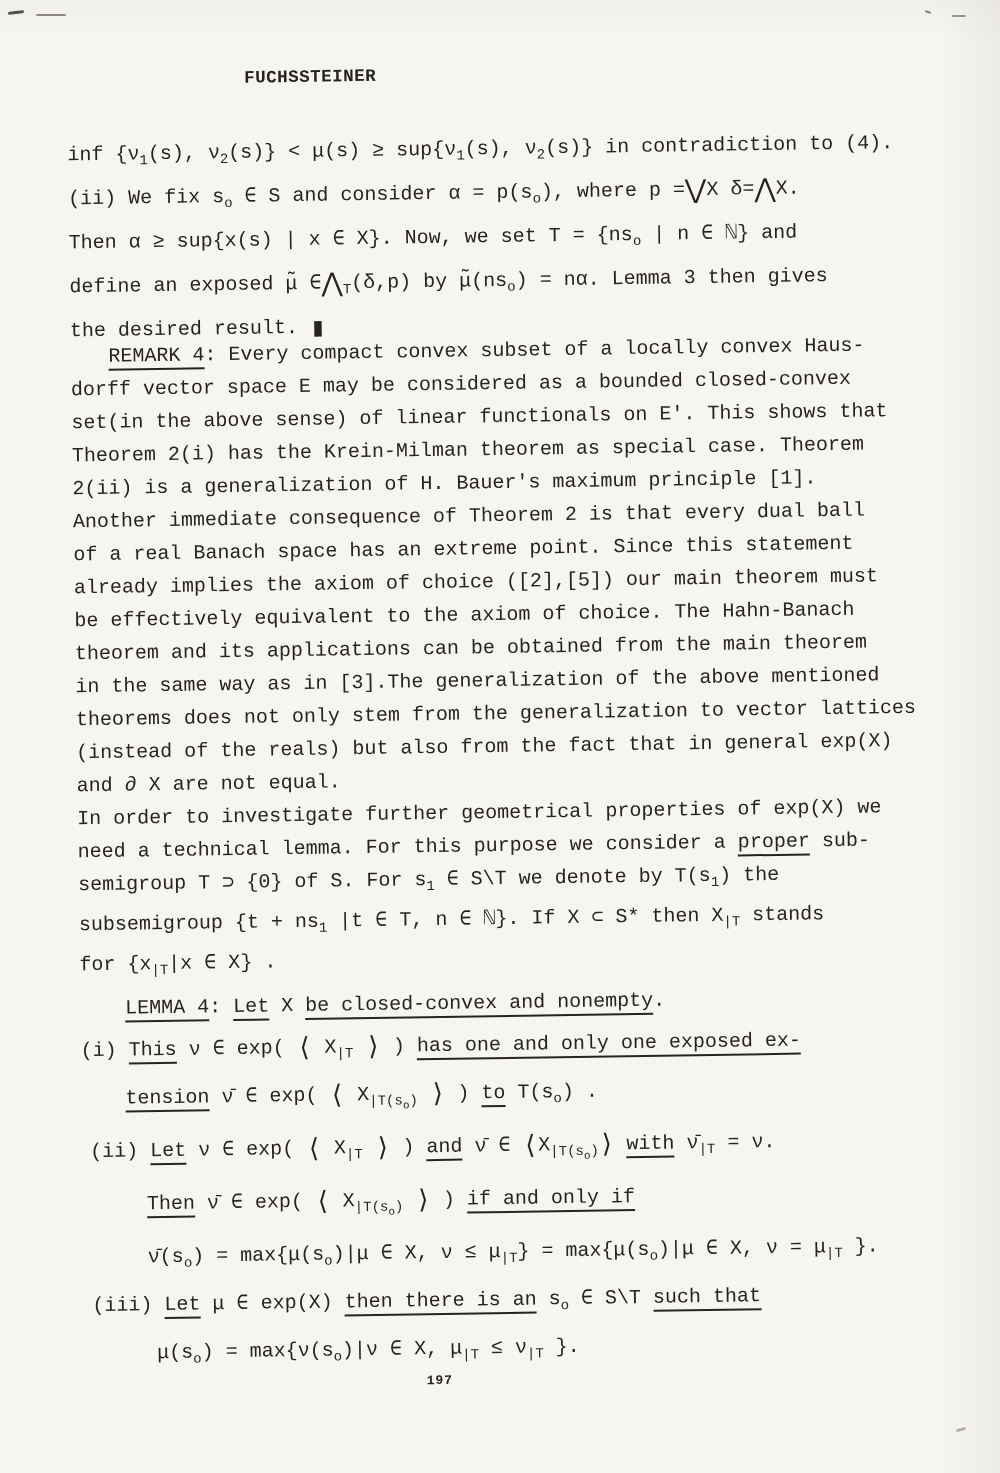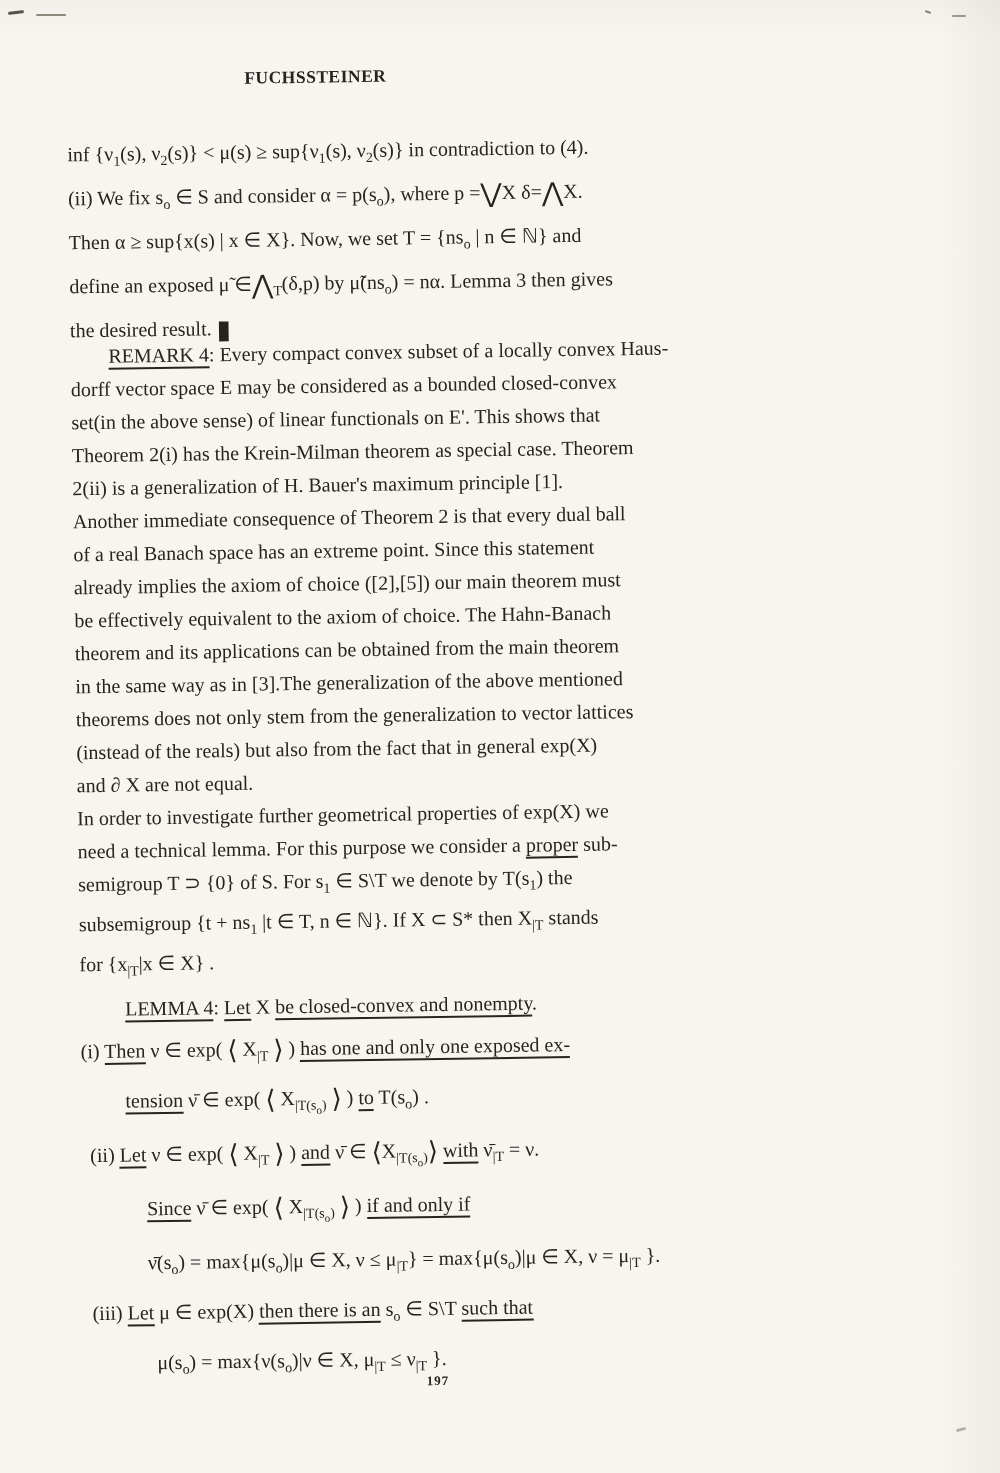--- a/index.html
+++ b/index.html
@@ -2,21 +2,21 @@
 <html><head>
 <meta charset="utf-8">
 <style>
   html,body{margin:0;padding:0;background:#9a9a96;}
   .page{
     position:relative;width:1000px;height:1473px;overflow:hidden;
     background:
       linear-gradient(to left, rgba(60,55,45,0.05), rgba(60,55,45,0) 60px),
       linear-gradient(to bottom, rgba(60,55,45,0.03), rgba(60,55,45,0) 40px),
       #f7f5f0;
-    font-family:Liberation Serif, serif;
+    font-family:Liberation Mono, monospace;
     color:var(--ink,#272420);
   }
   .rot{position:absolute;inset:0;transform:rotate(-0.85deg);transform-origin:50% 45%;}
   .header{position:absolute;left:253px;top:64px;font-size:17.5px;letter-spacing:.5px;font-weight:bold;}
   .pagenum{position:absolute;left:416px;top:1372px;font-size:13px;font-weight:bold;letter-spacing:1px;}
   .block{position:absolute;left:75px;right:20px;font-size:20px;}
   .line{white-space:nowrap;}
   .u{border-bottom:2px solid currentColor;padding-bottom:1px;}
   .sub1{font-size:14px;vertical-align:-5px;}
   .sub2{font-size:11px;vertical-align:-9px;}
@@ -64,24 +64,24 @@
           <div class="line"><span>(instead of the reals) but also from the fact that in general exp(X)</span></div>
           <div class="line"><span>and ∂ X  are not equal.</span></div>
           <div class="line"><span>In order to investigate further geometrical properties of exp(X) we</span></div>
           <div class="line"><span>need a technical lemma. For this purpose we consider a </span><span class="u">proper</span><span> sub-</span></div>
           <div class="line"><span>semigroup  T ⊃ {0}  of  S.  For  s</span><span class="sub1">1</span><span> ∈ S\T  we denote by  T(s</span><span class="sub1">1</span><span>)  the</span></div>
           <div class="line"><span>subsemigroup  {t + ns</span><span class="sub1">1</span><span> |t ∈ T, n ∈ ℕ}.  If  X ⊂ S*  then  X</span><span class="sub1">|T</span><span>  stands</span></div>
           <div class="line"><span>for  {x</span><span class="sub1">|T</span><span>|x ∈ X} .</span></div>
         </div>
         <div class="block" style="top: 982px; line-height: 42px;">
           <div class="line" style="padding-left: 45px;"><span class="u">LEMMA 4</span><span>:  </span><span class="u">Let</span><span>  X  </span><span class="u">be closed-convex and nonempty</span><span>.</span></div>
-          <div class="line"><span>(i) </span><span class="u">Then</span><span>  ν ∈ exp( </span><span class="big">⟨</span><span> X</span><span class="sub1">|T</span><span> </span><span class="big">⟩</span><span> )  </span><span class="u">has one and only one exposed ex-</span></div>
+          <div class="line"><span>(i) </span><span class="u">This</span><span>  ν ∈ exp( </span><span class="big">⟨</span><span> X</span><span class="sub1">|T</span><span> </span><span class="big">⟩</span><span> )  </span><span class="u">has one and only one exposed ex-</span></div>
           <div class="line" style="padding-left: 44px;"><span class="u">tension</span><span>  ν̄ ∈ exp( </span><span class="big">⟨</span><span> X</span><span class="sub1">|T(s</span><span class="sub2">o</span><span class="sub1">)</span><span> </span><span class="big">⟩</span><span> )  </span><span class="u">to</span><span>  T(s</span><span class="sub1">o</span><span>) .</span></div>
           <div class="line" style="padding-left: 8px;"><span>(ii) </span><span class="u">Let</span><span>  ν  ∈ exp( </span><span class="big">⟨</span><span> X</span><span class="sub1">|T</span><span> </span><span class="big">⟩</span><span> )  </span><span class="u">and</span><span>  ν̄ ∈  </span><span class="big">⟨</span><span>X</span><span class="sub1">|T(s</span><span class="sub2">o</span><span class="sub1">)</span><span class="big">⟩</span><span>  </span><span class="u">with</span><span> ν̄</span><span class="sub1">|T</span><span> = ν.</span></div>
-          <div class="line" style="padding-left: 64px;"><span class="u">Since</span><span>  ν̄ ∈ exp( </span><span class="big">⟨</span><span> X</span><span class="sub1">|T(s</span><span class="sub2">o</span><span class="sub1">)</span><span> </span><span class="big">⟩</span><span> )  </span><span class="u">if and only if</span></div>
+          <div class="line" style="padding-left: 64px;"><span class="u">Then</span><span>  ν̄ ∈ exp( </span><span class="big">⟨</span><span> X</span><span class="sub1">|T(s</span><span class="sub2">o</span><span class="sub1">)</span><span> </span><span class="big">⟩</span><span> )  </span><span class="u">if and only if</span></div>
           <div class="line" style="padding-left: 64px;"><span>ν̄(s</span><span class="sub1">o</span><span>) = max{μ(s</span><span class="sub1">o</span><span>)|μ ∈ X, ν ≤ μ</span><span class="sub1">|T</span><span>} = max{μ(s</span><span class="sub1">o</span><span>)|μ ∈ X, ν = μ</span><span class="sub1">|T</span><span> }.</span></div>
           <div class="line" style="padding-left: 8px;"><span>(iii) </span><span class="u">Let</span><span>  μ ∈ exp(X)  </span><span class="u">then there is an</span><span>  s</span><span class="sub1">o</span><span> ∈ S\T  </span><span class="u">such that</span></div>
           <div class="line" style="padding-left: 72px;"><span>μ(s</span><span class="sub1">o</span><span>) = max{ν(s</span><span class="sub1">o</span><span>)|ν ∈ X, μ</span><span class="sub1">|T</span><span> ≤ ν</span><span class="sub1">|T</span><span> }.</span></div>
         </div>
       </div>
     <div class="pagenum">197</div>
   </div>
 </div>
 
 </body></html>

